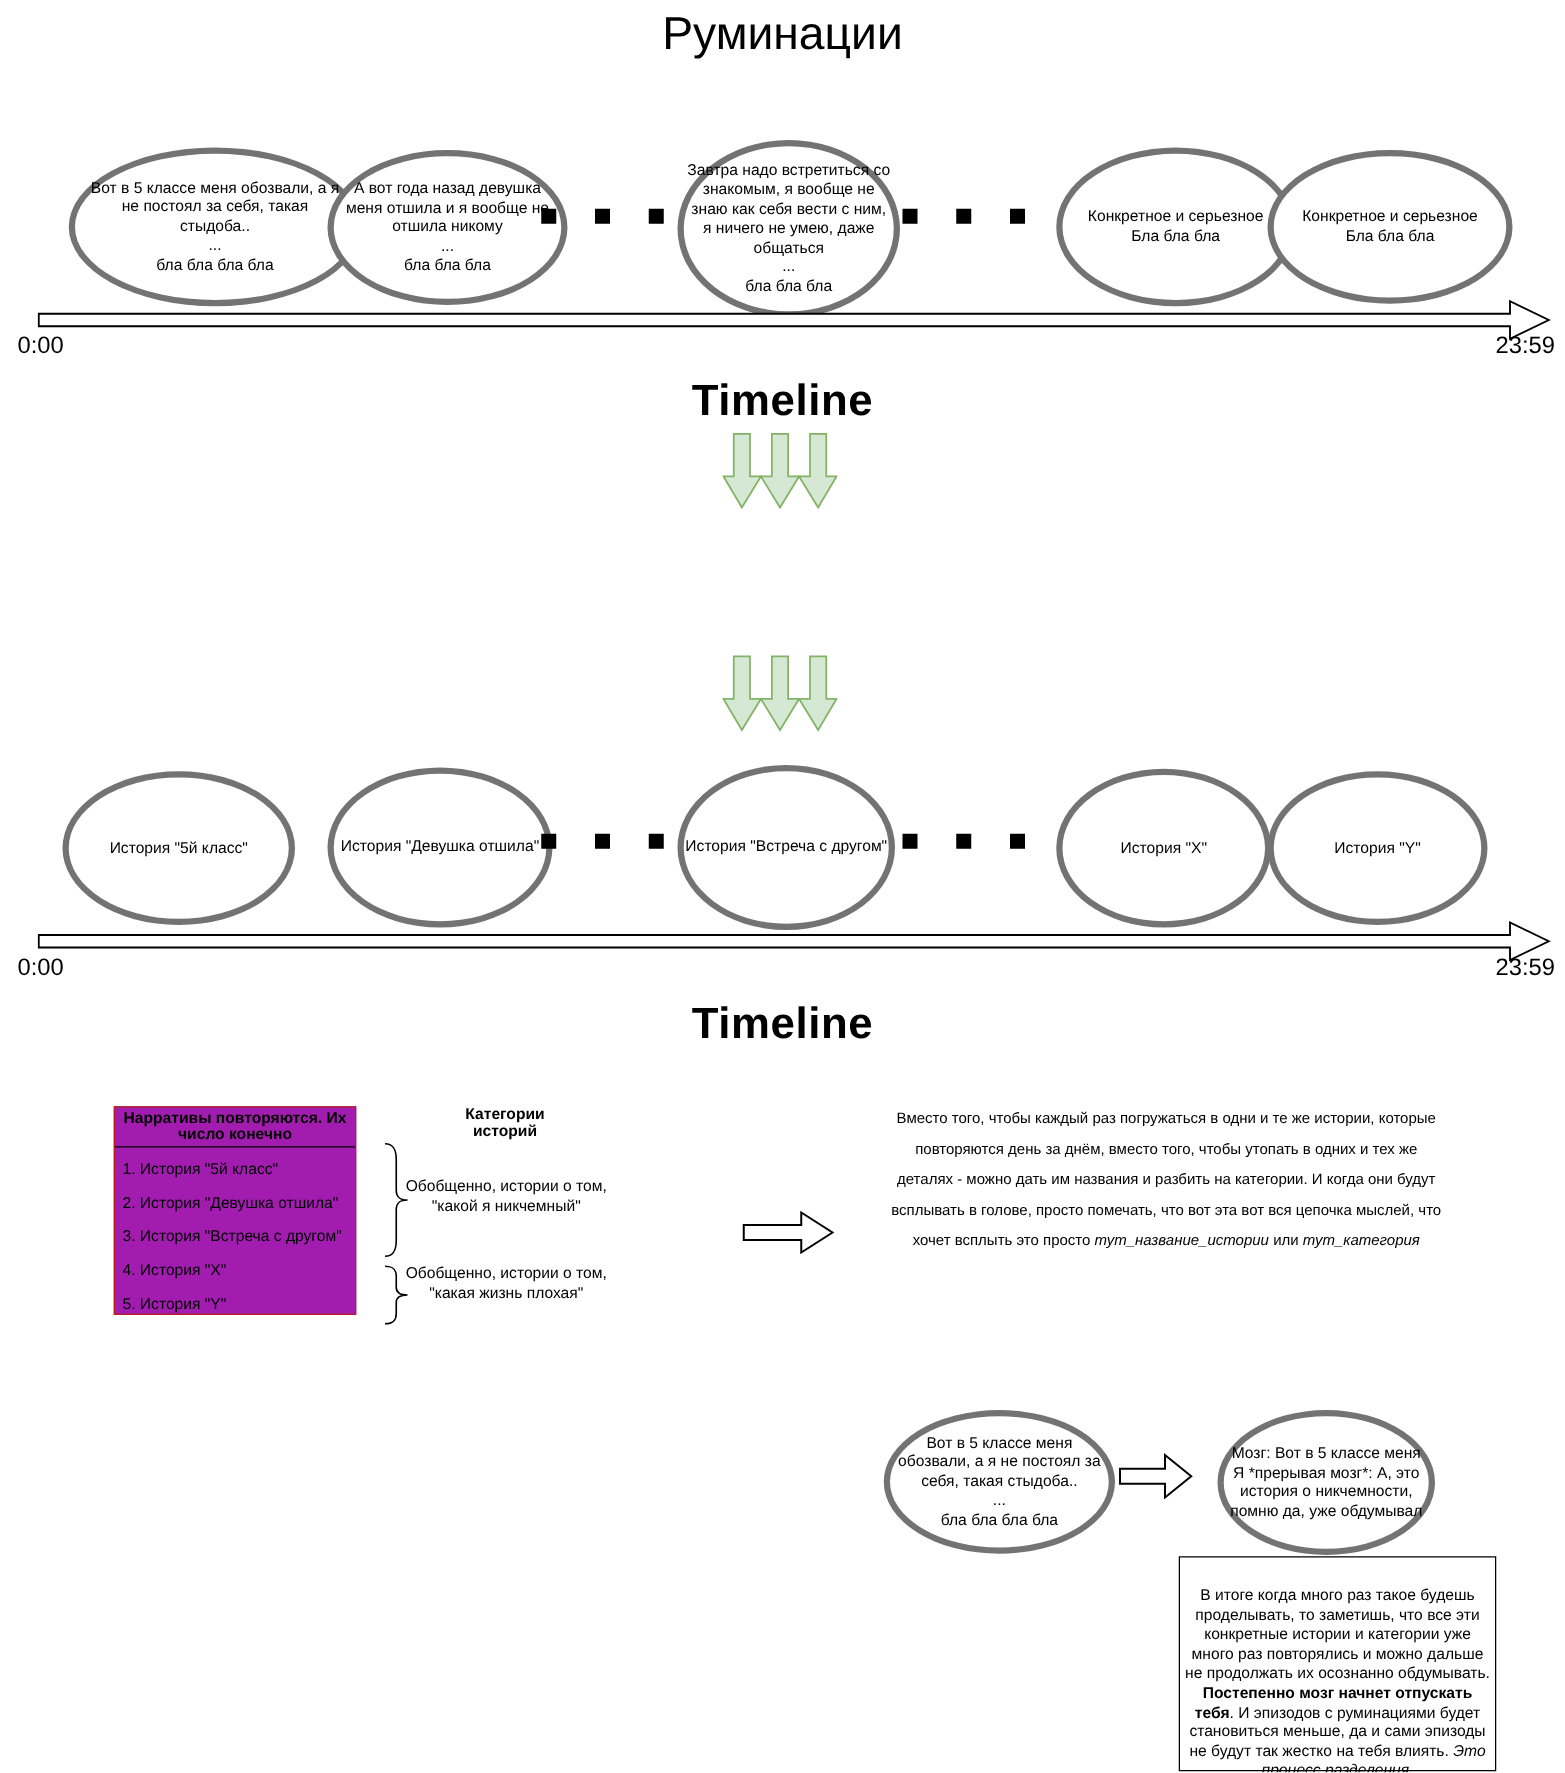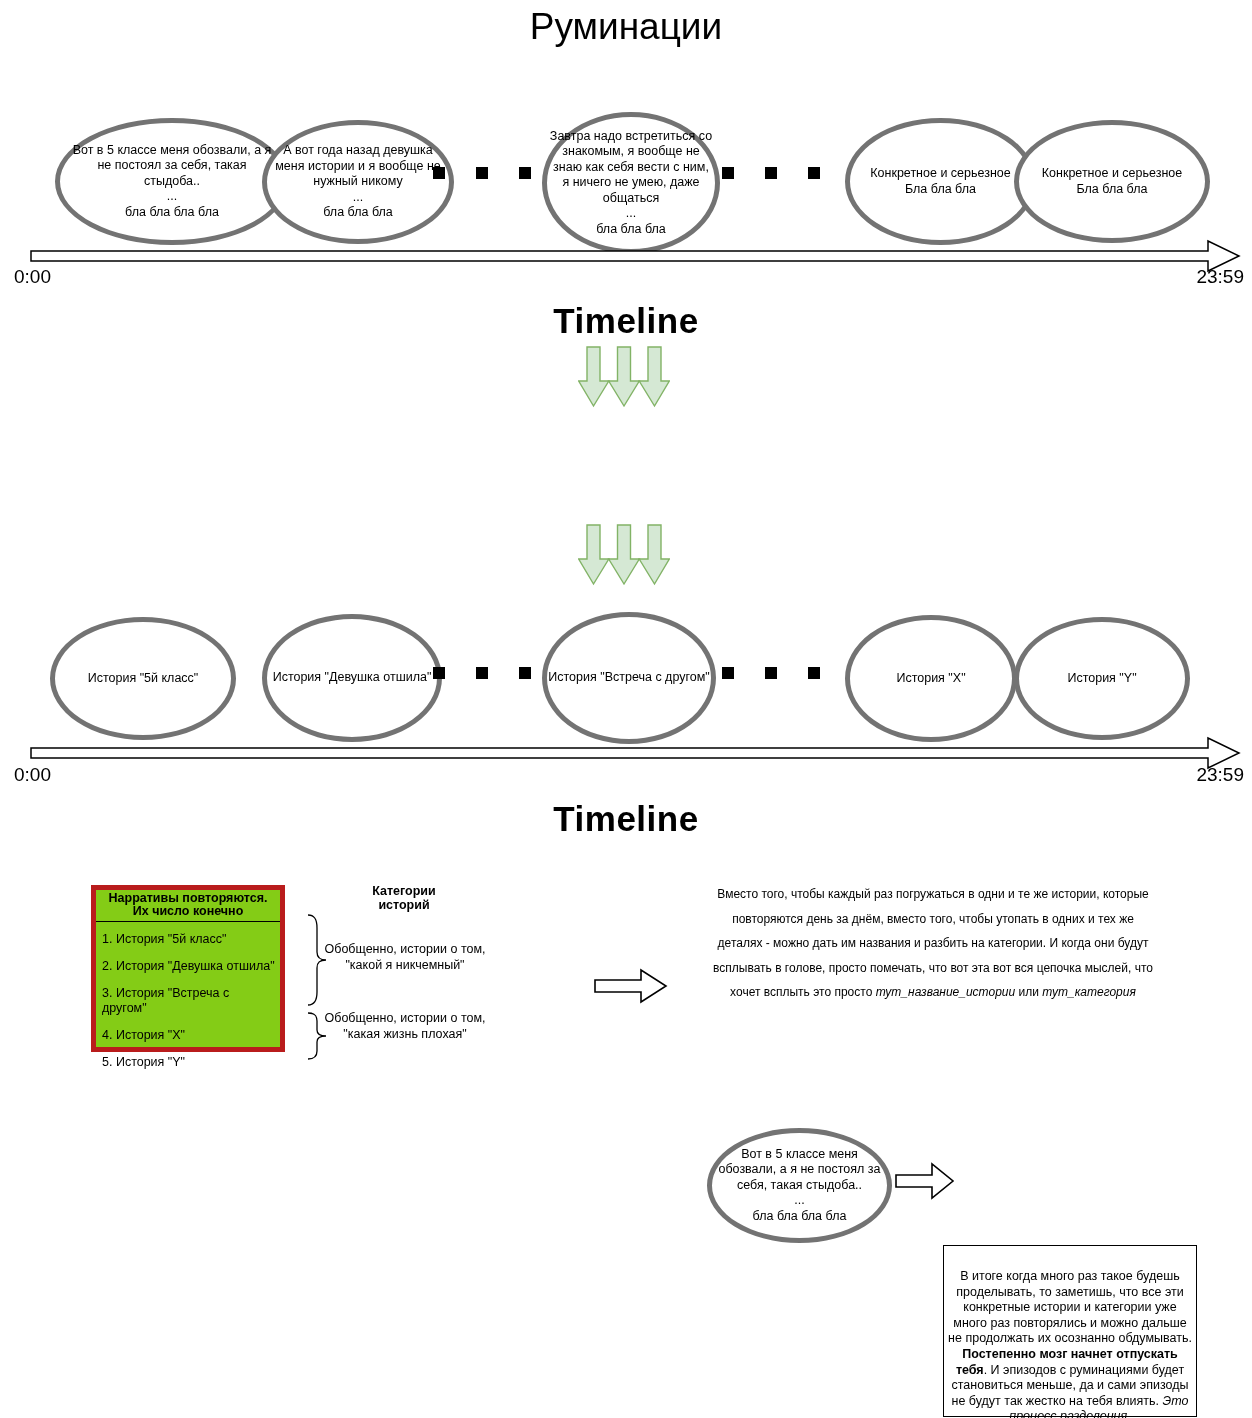--- a/index.html
+++ b/index.html
@@ -28,21 +28,21 @@
     font-size:35px; font-weight:700; letter-spacing:0.5px;margin-top:20px;
   }
 
   .transition-note {
     position:absolute; left:376px; top:420px; width:500px; text-align:center;
     font-size:21px; font-style:italic; line-height:28px; white-space:pre-line;
   }
 
   .nar-box {
     position:absolute; left:91px; top:885px; width:194px; height:167px;
-    border:5px solid #b91c1c; box-sizing:border-box; background:#84cc16;
+    border:1px solid #b91c1c; box-sizing:border-box; background:#a21caf;
   }
   .nar-head {
     font-size:12.5px; font-weight:700; line-height:13px; text-align:center;
     padding:2px 4px 3px 4px; border-bottom:1px solid #000;
   }
   .nar-item { font-size:12.5px; line-height:15px; padding:6px 4px 6px 6px; }
 
   .cat-head {
     position:absolute; left:344px; top:884px; width:120px; text-align:center;
     font-size:12.5px; font-weight:700; line-height:14px; white-space:pre-line;
@@ -68,21 +68,21 @@
 </head>
 <body>
 
 <div id="canvas">
 
   <div class="page-title">Руминации</div>
 
   <div class="ellipse" style="left:55px; top:118px; width:200px; height:117px; padding:0 12px;">Вот в 5 классе меня обозвали, а я не постоял за себя, такая стыдоба..
 ...
 бла бла бла бла</div>
-  <div class="ellipse" style="left:262px; top:120px; width:170px; height:114px; padding:0 6px;">А вот года назад девушка меня истории и я вообще не нужный никому
+  <div class="ellipse" style="left:262px; top:120px; width:170px; height:114px; padding:0 6px;">А вот года назад девушка меня отшила и я вообще не отшила никому
 ...
 бла бла бла</div>
   <div class="dots" style="left:433px; top:167px;">
     <div class="dot"></div>
     <div class="dot"></div>
     <div class="dot"></div>
   </div>
   <div class="ellipse" style="left:542px; top:112px; width:164px; height:132px; padding:0 2px;">Завтра надо встретиться со знакомым, я вообще не знаю как себя вести с ним, я ничего не умею, даже общаться
 ...
 бла бла бла</div>
@@ -171,16 +171,20 @@
   </svg>
 
   <div class="explanation"><span>Вместо того, чтобы каждый раз погружаться в одни и те же истории, которые повторяются день за днём, вместо того, чтобы утопать в одних и тех же деталях - можно дать им названия и разбить на категории. И когда они будут всплывать в голове, просто помечать, что вот эта вот вся цепочка мыслей, что хочет всплыть это просто </span><i>тут_название_истории</i><span> или </span><i>тут_категория</i></div>
 
   <div class="ellipse" style="left:707px; top:1128px; width:167px; height:105px; padding:0 4px;">Вот в 5 классе меня обозвали, а я не постоял за себя, такая стыдоба..
 ...
 бла бла бла бла</div>
   <svg class="abs" style="left:894px; top:1161px;" width="62" height="40" viewBox="0 0 62 40">
     <path d="M2,14 H38 V3 L59,20 L38,37 V26 H2 Z" fill="#ffffff" stroke="#000" stroke-width="1.6"></path>
   </svg>
+  <div class="ellipse" style="left:974px; top:1128px; width:160px; height:106px; padding:0 2px;">Мозг: Вот в 5 классе меня
+Я *прерывая мозг*: А, это
+история о никчемности,
+помню да, уже обдумывал</div>
 
   <div class="result-box"><span>В итоге когда много раз такое будешь проделывать, то заметишь, что все эти конкретные истории и категории уже много раз повторялись и можно дальше не продолжать их осознанно обдумывать. </span><b>Постепенно мозг начнет отпускать тебя</b><span>. И эпизодов с руминациями будет становиться меньше, да и сами эпизоды не будут так жестко на тебя влиять. </span><i>Это процесс разделения.</i></div>
 
 </div>
 
 </body></html>

